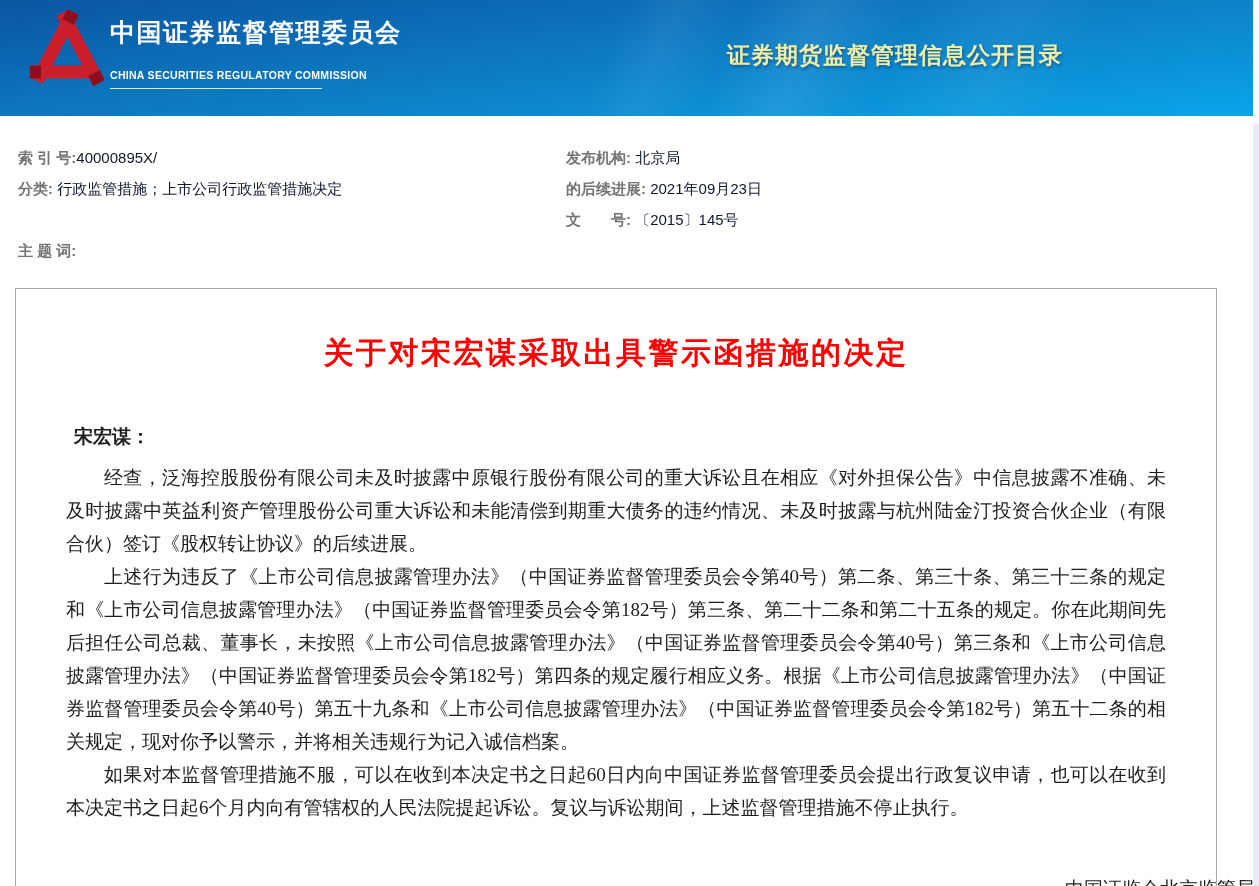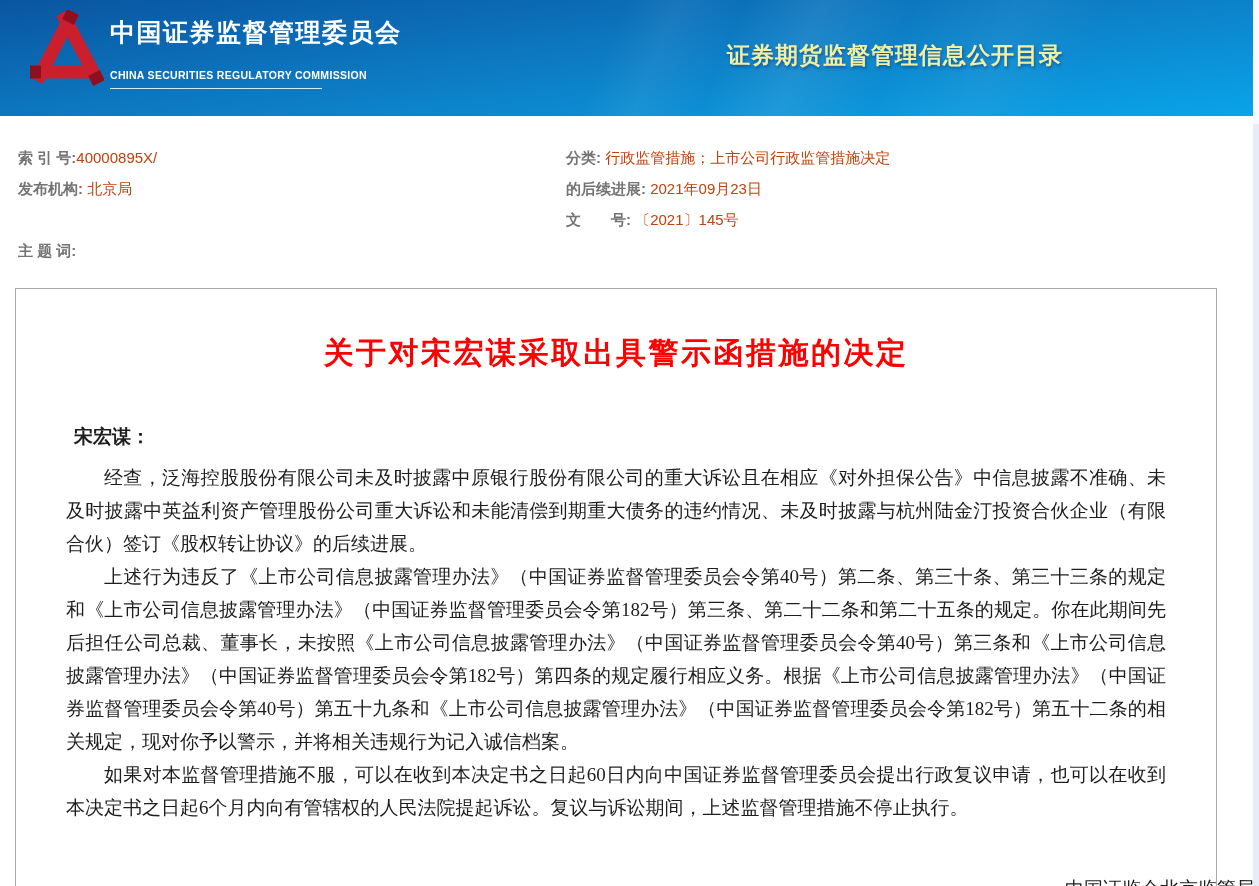--- a/index.html
+++ b/index.html
@@ -48,21 +48,21 @@
   .meta {
     margin: 31px 0 0 18px;
     display: grid;
     grid-template-columns: 548px 1fr;
     row-gap: 9px;
     font-size: 15px;
     color: #4c4c4c;
   }
   .meta-item { line-height: 22px; white-space: nowrap; }
   .meta-label { font-weight: bold; color: #737373; }
-  .meta-value { color: #c2410c; }
+  .meta-value { color: #0f172a; }
 
   
   .doc-box {
     margin: 26px 42px 0 15px;
     border: 1px solid #a9a9a9;
     background: #fff;
     min-height: 620px;
     padding: 44px 50px 20px;
   }
   .doc-title {
@@ -131,31 +131,31 @@
     <div class="brand-divider"></div>
   </div>
   <div class="banner-title">证券期货监督管理信息公开目录</div>
 </header>
 
 <section class="meta">
   <div class="meta-item">
     <span class="meta-label">索 引 号:</span><span class="meta-value">40000895X/</span>
   </div>
   <div class="meta-item">
-    <span class="meta-label">分类:</span> <span class="meta-value">行政监管措施；上市公司行政监管措施决定</span>
+    <span class="meta-label">发布机构:</span> <span class="meta-value">北京局</span>
   </div>
   <div class="meta-item">
-    <span class="meta-label">发布机构:</span> <span class="meta-value">北京局</span>
+    <span class="meta-label">分类:</span> <span class="meta-value">行政监管措施；上市公司行政监管措施决定</span>
   </div>
   <div class="meta-item">
     <span class="meta-label">的后续进展:</span> <span class="meta-value">2021年09月23日</span>
   </div>
   <div class="meta-item"></div>
   <div class="meta-item">
-    <span class="meta-label">文　　号:</span> <span class="meta-value">〔2021〕145号</span>
+    <span class="meta-label">文　　号:</span> <span class="meta-value">〔2015〕145号</span>
   </div>
   <div class="meta-item">
     <span class="meta-label">主 题 词:</span> <span class="meta-value"></span>
   </div>
 </section>
 
 <section class="doc-box">
   <h1 class="doc-title">关于对宋宏谋采取出具警示函措施的决定</h1>
   <div class="doc-body">
     <p class="salutation">宋宏谋：</p>

